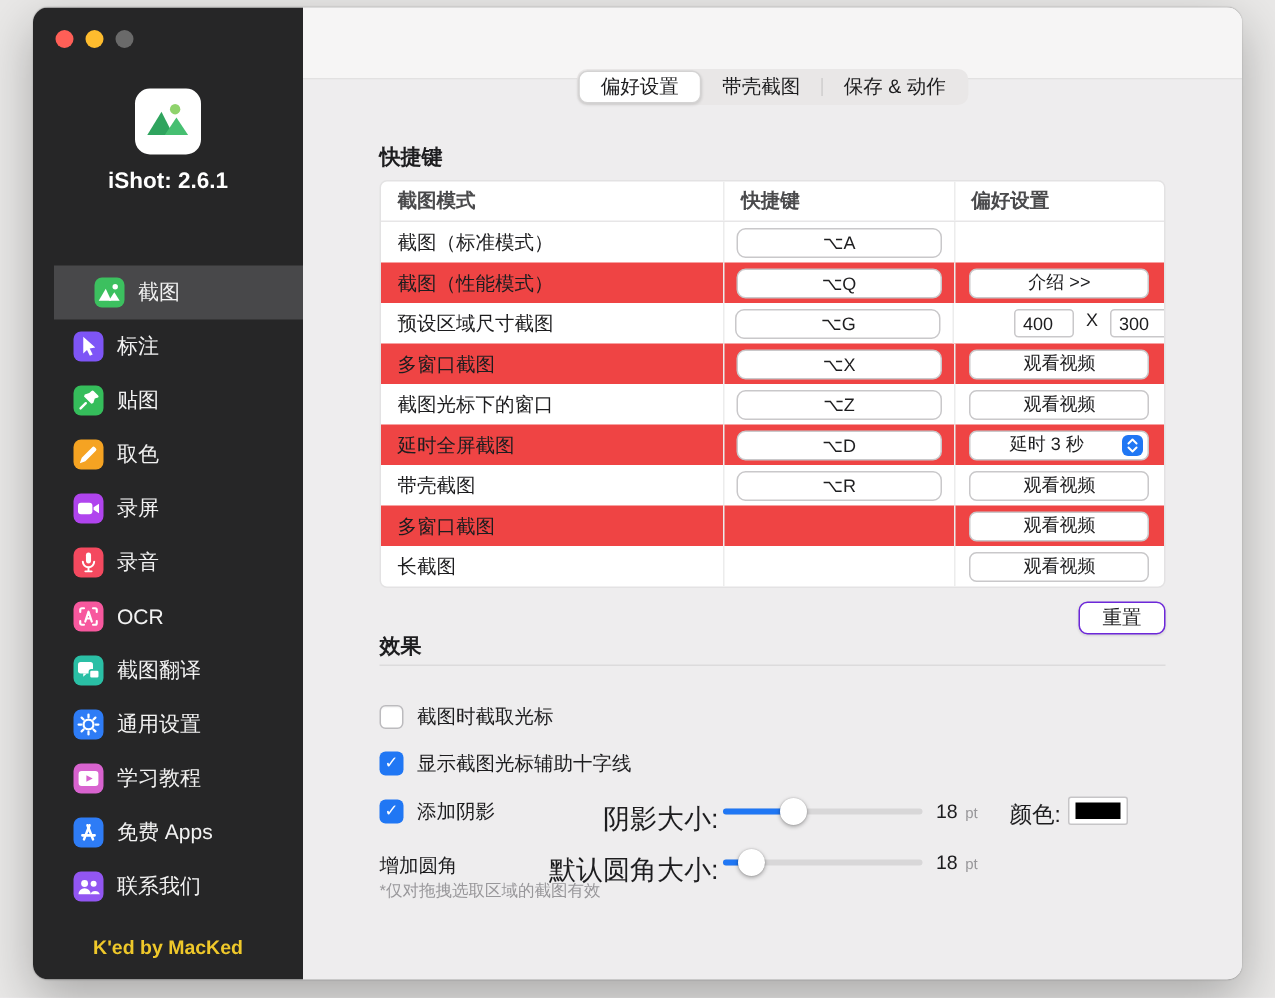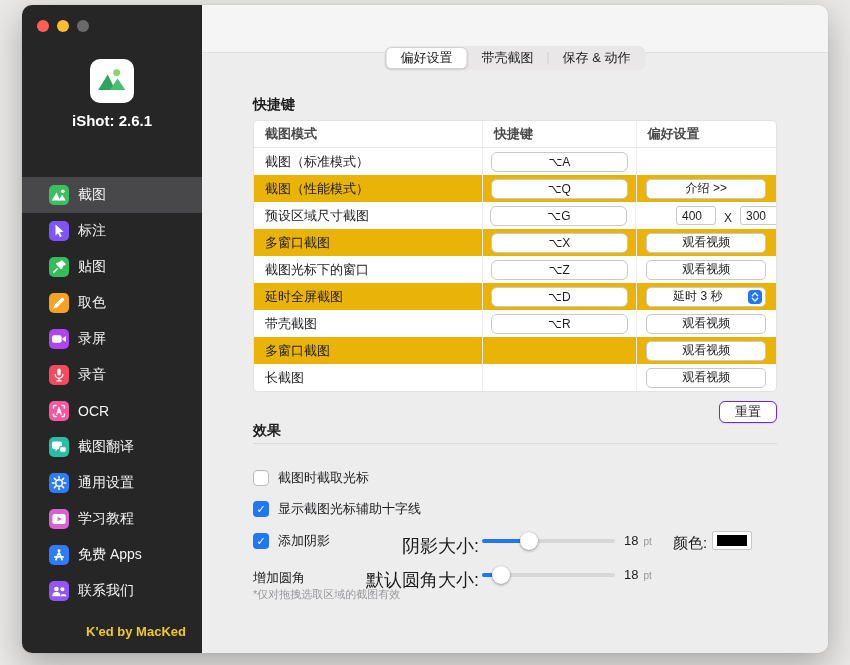--- a/index.html
+++ b/index.html
@@ -29,21 +29,21 @@
   }
   .app-title {
     position:absolute; left:0; top:107px; width:100%; text-align:center;
     font-size:15px; font-weight:bold; color:#ffffff;
   }
   .menu { position:absolute; left:0; top:172px; width:100%; }
   .side-item {
     height:36px; display:flex; align-items:center; padding-left:27px; gap:9px;
     cursor:default; font-size:14px;
   }
-  .side-item.selected { background:#48484a; }
+  .side-item.selected { background:#48484a;margin-left:14px; }
   .side-icon {
     width:20px; height:20px; border-radius:5px; flex:0 0 20px;
     display:flex; align-items:center; justify-content:center;
   }
   .side-icon svg { display:block; }
   .credit {
     position:absolute; left:0; bottom:14px; width:100%; text-align:center;
     font-size:13px; font-weight:bold;
   }
   
@@ -71,41 +71,41 @@
   .sheet { position:absolute; left:51px; top:92px; width:524px; }
   .section-title { font-size:14px; font-weight:bold; color:#1d1d1f; height:15px; line-height:15px; }
   .section-title.shortcuts { margin-bottom:8px; }
   
   .table {
     width:524px; background:#ffffff; border:1px solid #e3e2e3; border-radius:5px;
     overflow:hidden;
   }
   .trow { display:flex; height:27px; align-items:center; font-size:13px; color:#1d1d1f; }
   .trow.header { color:#4a4a4c; border-bottom:1px solid #e7e6e7;font-weight:bold; }
-  .trow.alt { background:#eab308; }
+  .trow.alt { background:#ef4444; }
   .tcell { height:100%; display:flex; align-items:center; }
   .tcell.c1 { width:229px; padding-left:11px; }
   .tcell.c2 { width:154px; border-left:1px solid #ececec; justify-content:center; }
   .tcell.c3 { width:141px; border-left:1px solid #ececec; justify-content:center; }
   .trow.header .tcell.c2, .trow.header .tcell.c3 { justify-content:flex-start; padding-left:11px; }
   .key-btn {
     width:137px; height:20px; background:#fff; border:1px solid #c9c8ca; border-radius:6px;
     font-size:12px; color:#1d1d1f; font-family:inherit; cursor:default;
   }
   .mini-btn {
     width:120px; height:20px; background:#fff; border:1px solid #c9c8ca; border-radius:5px;
     font-size:12px; color:#1d1d1f; font-family:inherit; cursor:default;
     display:flex; align-items:center; justify-content:center;
   }
   .mini-btn.dropdown { justify-content:space-between; padding:0 3px 0 0; }
   .mini-btn.dropdown .dd-label { flex:1; }
   .stepper {
     width:14px; height:14px; border-radius:4px; display:flex; align-items:center; justify-content:center;
   }
-  .size-wrap { display:flex; align-items:flex-end; gap:8px;margin-left:44px; }
+  .size-wrap { display:flex; align-items:flex-start; gap:8px;margin-left:44px; }
   .size-input {
     width:40px; height:19px; border:1px solid #c9c8ca; border-radius:3px; background:#fff;
     font-size:12px; color:#1d1d1f; font-family:inherit; padding-left:5px;
   }
   .size-x { font-size:12px; color:#1d1d1f; }
   
   .reset-row { height:22px; margin-top:9px; position:relative; }
   .reset-btn {
     position:absolute; right:0; top:0; height:22px; padding:0 15px;
     background:#fff; border:1px solid #6d28d9; border-radius:6px;
@@ -274,21 +274,21 @@
             <svg width="20" height="20" viewBox="0 0 20 20">
               <circle cx="7.4" cy="8" r="2.3" fill="#fff"></circle>
               <path d="M3.3 15.2 a4.1 4.1 0 0 1 8.2 0 z" fill="#fff"></path>
               <circle cx="13.4" cy="8.2" r="2" fill="#fff"></circle>
               <path d="M11.2 15.2 a3.4 3.4 0 0 1 6.4 0 z" fill="#fff"></path>
             </svg>
           </span>
           <span>联系我们</span>
         </div>
       </nav>
-    <div class="credit" id="credit" style="color: rgb(239, 200, 42); margin-left: 24px;">K'ed by MacKed</div>
+    <div class="credit" id="credit" style="color: rgb(239, 200, 42);">K'ed by MacKed</div>
   </aside>
 
   <main class="content">
     <div class="titlebar"></div>
     <div class="segmented" id="tabs">
         <button class="seg-btn selected">偏好设置</button>
         <button class="seg-btn">带壳截图</button>
         <div class="seg-divider"></div>
         <button class="seg-btn">保存 &amp; 动作</button>
       </div>

